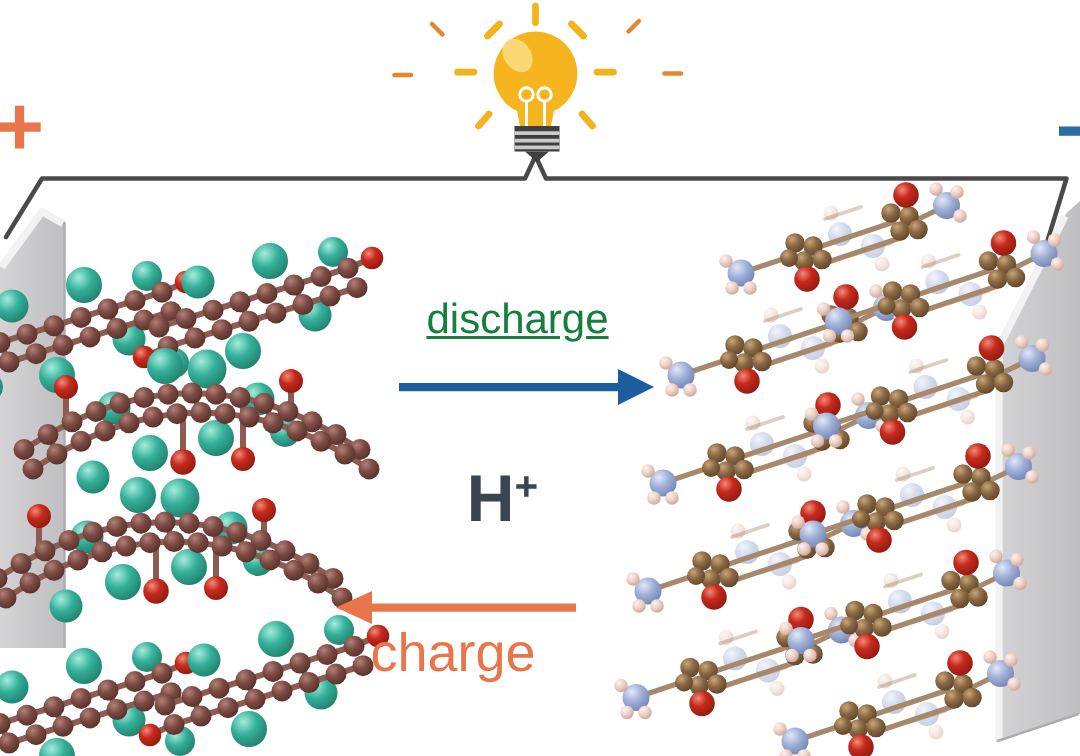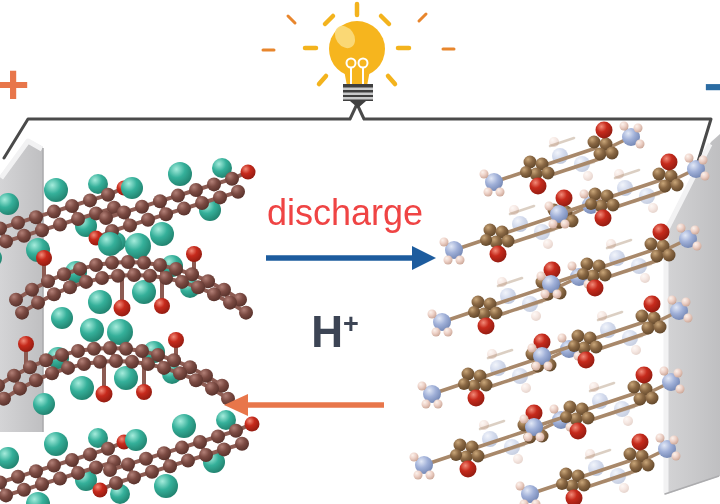--- a/index.html
+++ b/index.html
@@ -2,21 +2,21 @@
 <html><head>
 <meta charset="utf-8">
 <style>
   html,body{margin:0;padding:0;background:#fff;}
   .stage{position:relative;width:720px;height:504px;background:#ffffff;overflow:hidden;
          font-family:"Liberation Sans",sans-serif;}
   .stage svg{position:absolute;left:0;top:0;}
   .lbl{position:absolute;text-align:center;user-select:none;white-space:nowrap;}
   .lbl.plus{left:-14px;top:54px;width:54px;font-size:56px;font-weight:bold;color:#E8764A;line-height:60px;}
   .lbl.minus{left:690px;top:57px;width:60px;font-size:56px;font-weight:bold;color:#2B6CA3;line-height:60px;}
-  .lbl.discharge{left:245px;top:191px;width:200px;font-size:36px;color:#ef4444;line-height:44px;}
+  .lbl.discharge{left:245px;top:191px;width:200px;font-size:28px;color:#15803d;line-height:44px;text-decoration:underline;}
   .lbl.hplus{left:280px;top:299px;width:110px;font-size:44px;font-weight:bold;color:#3C4454;line-height:50px;}
   .lbl.hplus sup{font-size:27px;vertical-align:14px;}
   .lbl.charge{left:222px;top:413px;width:160px;font-size:36px;color:#E8764A;line-height:44px;}
 </style>
 </head>
 <body>
 
 <div class="stage">
 
   <svg width="720" height="504" viewBox="0 0 720 504">
@@ -850,13 +850,14 @@
     <g>
       <line x1="246" y1="405" x2="384" y2="405" stroke="#E8764A" stroke-width="5.5"></line>
       <polygon points="248,394 248,416 224,405" fill="#E8764A"></polygon>
     </g>
   </svg>
 
   <div class="lbl plus">+</div>
   <div class="lbl minus">−</div>
   <div class="lbl discharge">discharge</div>
   <div class="lbl hplus"><span>H</span><sup>+</sup></div>
+  <div class="lbl charge">charge</div>
 </div>
 
 </body></html>

